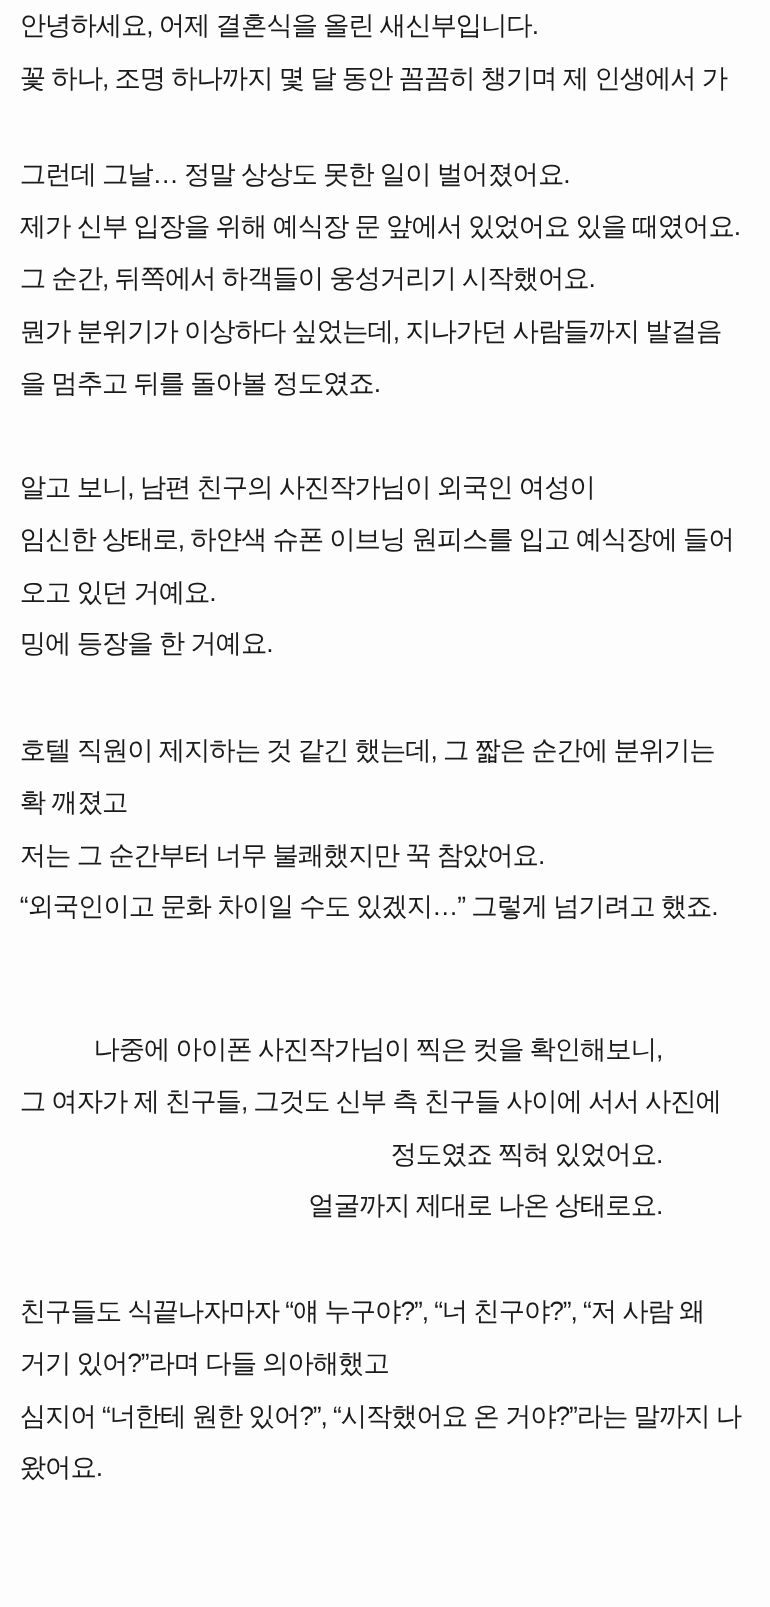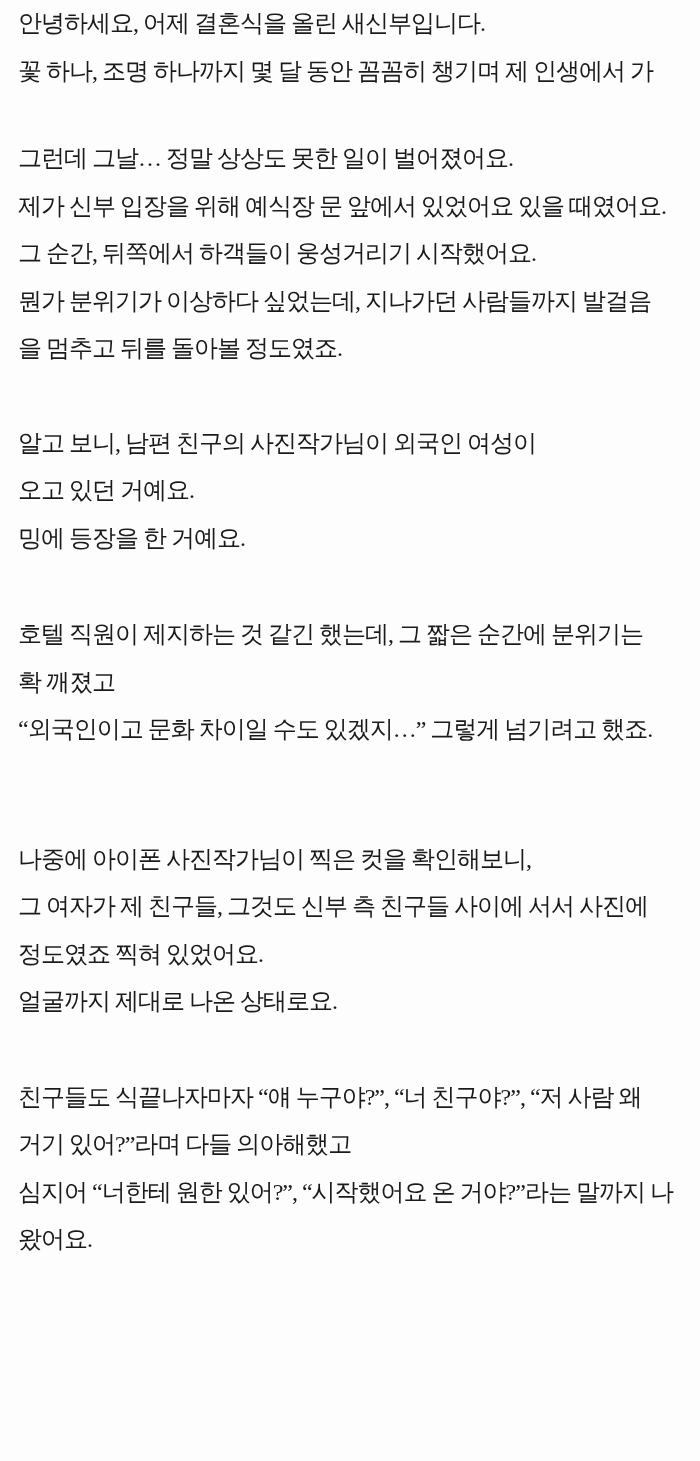--- a/index.html
+++ b/index.html
@@ -11,31 +11,30 @@
     width: 700px;
     height: 1461px;
     overflow: hidden;
     font-family: "Liberation Sans", sans-serif;
   }
   .post {
     box-sizing: border-box;
     width: 620px;
     padding: 0 18px;
     color: #1a1a1a;
-    font-family: Liberation Serif, serif;
   }
   .paragraph {
     margin: 0;
   }
   
   .paragraph:nth-child(1) { margin-bottom: 40px; }
   .paragraph:nth-child(2) { margin-bottom: 47px; }
   .paragraph:nth-child(3) { margin-bottom: 49px; }
   .paragraph:nth-child(4) { margin-bottom: 82px; }
-  .paragraph:nth-child(5) { margin-bottom: 48px; }
+  .paragraph:nth-child(5) { margin-bottom: 48px; text-align: right; }
   .paragraph:nth-child(6) { margin-bottom: 0; }
   .line {
     font-size: 24px;
     line-height: 47.5px;
     letter-spacing: -1px;
     white-space: nowrap;
     font-weight: 400;
   }
 </style>
 </head>
@@ -48,26 +47,28 @@
     </div>
     <div class="paragraph">
       <div class="line">그런데 그날… 정말 상상도 못한 일이 벌어졌어요.</div>
       <div class="line">제가 신부 입장을 위해 예식장 문 앞에서 있었어요 있을 때였어요.</div>
       <div class="line">그 순간, 뒤쪽에서 하객들이 웅성거리기 시작했어요.</div>
       <div class="line">뭔가 분위기가 이상하다 싶었는데, 지나가던 사람들까지 발걸음</div>
       <div class="line">을 멈추고 뒤를 돌아볼 정도였죠.</div>
     </div>
     <div class="paragraph">
       <div class="line">알고 보니, 남편 친구의 사진작가님이 외국인 여성이</div>
+      <div class="line">임신한 상태로, 하얀색 슈폰 이브닝 원피스를 입고 예식장에 들어</div>
       <div class="line">오고 있던 거예요.</div>
       <div class="line">밍에 등장을 한 거예요.</div>
     </div>
     <div class="paragraph">
       <div class="line">호텔 직원이 제지하는 것 같긴 했는데, 그 짧은 순간에 분위기는</div>
       <div class="line">확 깨졌고</div>
+      <div class="line">저는 그 순간부터 너무 불쾌했지만 꾹 참았어요.</div>
       <div class="line">“외국인이고 문화 차이일 수도 있겠지…” 그렇게 넘기려고 했죠.</div>
     </div>
     <div class="paragraph">
       <div class="line">나중에 아이폰 사진작가님이 찍은 컷을 확인해보니,</div>
       <div class="line">그 여자가 제 친구들, 그것도 신부 측 친구들 사이에 서서 사진에</div>
       <div class="line">정도였죠 찍혀 있었어요.</div>
       <div class="line">얼굴까지 제대로 나온 상태로요.</div>
     </div>
     <div class="paragraph">
       <div class="line">친구들도 식끝나자마자 “얘 누구야?”, “너 친구야?”, “저 사람 왜</div>

